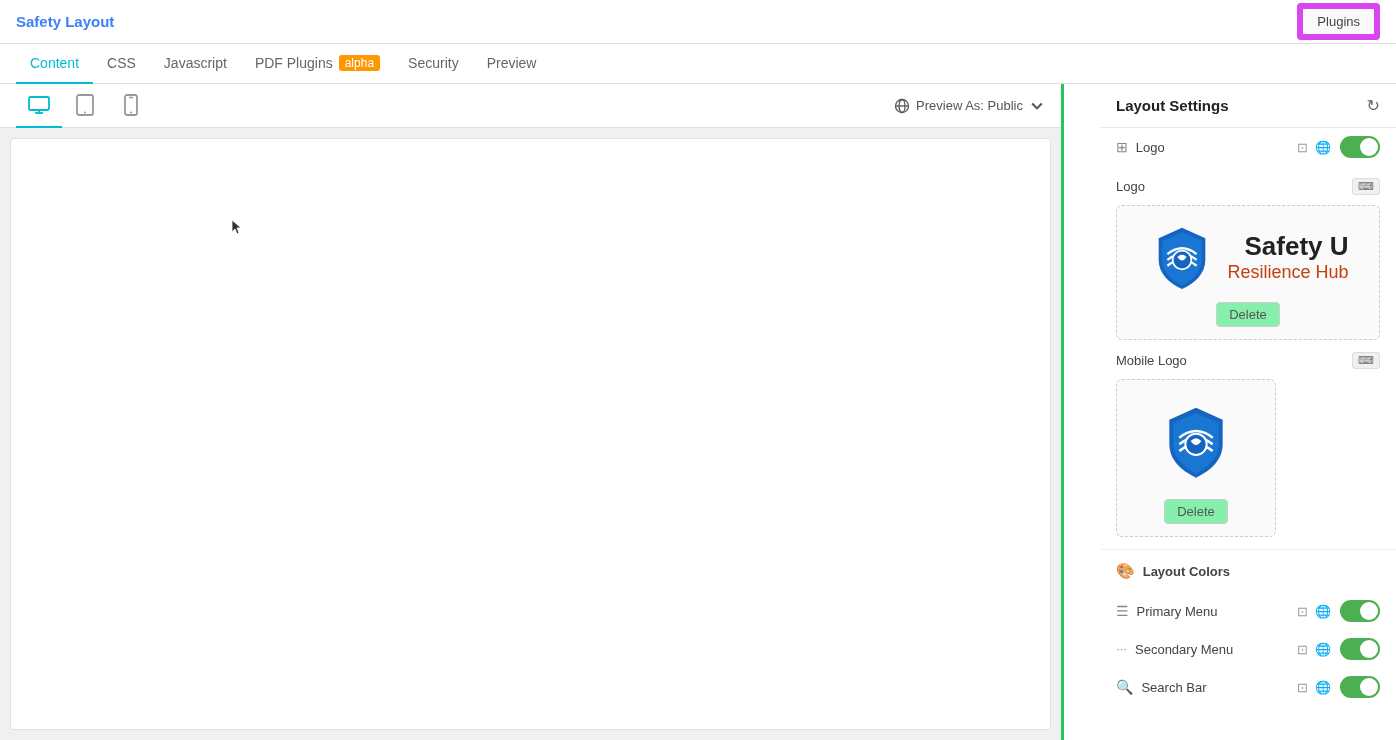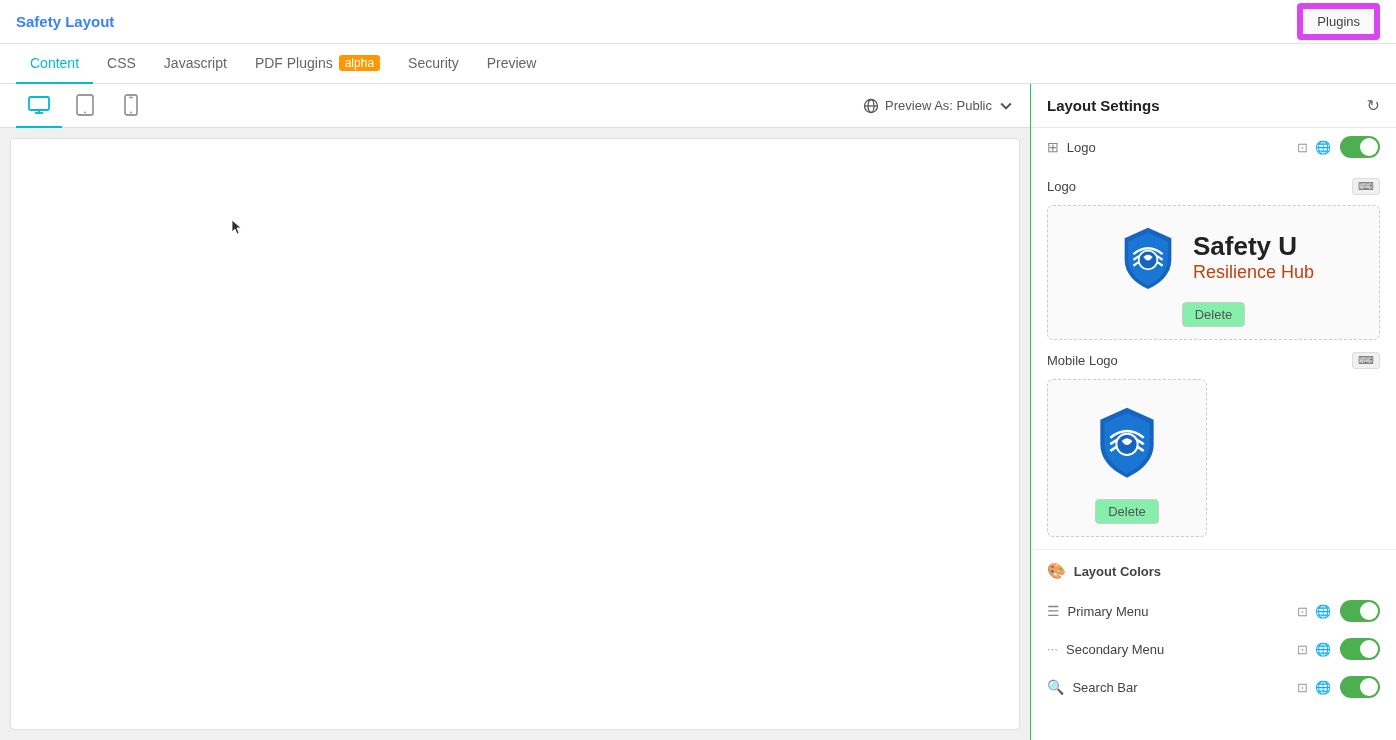--- a/index.html
+++ b/index.html
@@ -60,22 +60,22 @@
     .preview-btn svg { width: 16px; height: 16px; }
 
     
     .canvas-content {
       flex: 1; background: #fff; margin: 10px; border-radius: 4px;
       border: 1px solid #e0e0e0;
     }
 
     
     .right-panel {
-      width: 366px; background: #fff; border-left: 1px solid #22c55e;
-      overflow-y: auto; flex-shrink: 0;
+      width: 335px; background: #fff; border-left: 3px solid #22c55e;
+      overflow-y: auto; flex-shrink: 0; padding-left: 36px;
     }
     .panel-header {
       display: flex; align-items: center; justify-content: space-between;
       padding: 12px 16px; border-bottom: 1px solid #e8e8e8;
     }
     .panel-title { font-size: 15px; font-weight: 600; color: #222; }
     .panel-refresh { color: #666; cursor: pointer; font-size: 16px; }
     .section-row {
       display: flex; align-items: center; justify-content: space-between;
       padding: 8px 16px;
@@ -247,21 +247,21 @@
             <path d="M60 10 L100 28 L100 65 C100 88 82 105 60 115 C38 105 20 88 20 65 L20 28 Z" fill="#1565c0"></path>
             <path d="M60 18 L94 33 L94 65 C94 84 78 100 60 109 C42 100 26 84 26 65 L26 33 Z" fill="#1976d2"></path>
 
             <path d="M35 55 Q60 35 85 55" stroke="white" stroke-width="4" fill="none"></path>
             <path d="M35 65 Q60 45 85 65" stroke="white" stroke-width="4" fill="none"></path>
             <path d="M35 75 Q60 55 85 75" stroke="white" stroke-width="4" fill="none"></path>
 
             <circle cx="60" cy="65" r="16" fill="#1565c0" stroke="white" stroke-width="3"></circle>
             <path d="M52 60 Q60 52 68 60 Q60 72 52 60Z" fill="white"></path>
           </svg>
-          <div style="display:flex; flex-direction:column;">
+          <div style="display:flex; flex-direction:column;align-items:flex-end;">
             <span style="font-size:26px; font-weight:700; color:#222;">Safety U</span>
             <span style="font-size:18px; color:#c2410c; font-weight:500;">Resilience Hub</span>
           </div>
         </div>
         <button class="logo-delete">Delete</button>
       </div>
 
       <div class="logo-section-header" style="margin-top:8px;">
         <span>Mobile Logo</span>
         <span class="logo-kbd">⌨</span>

